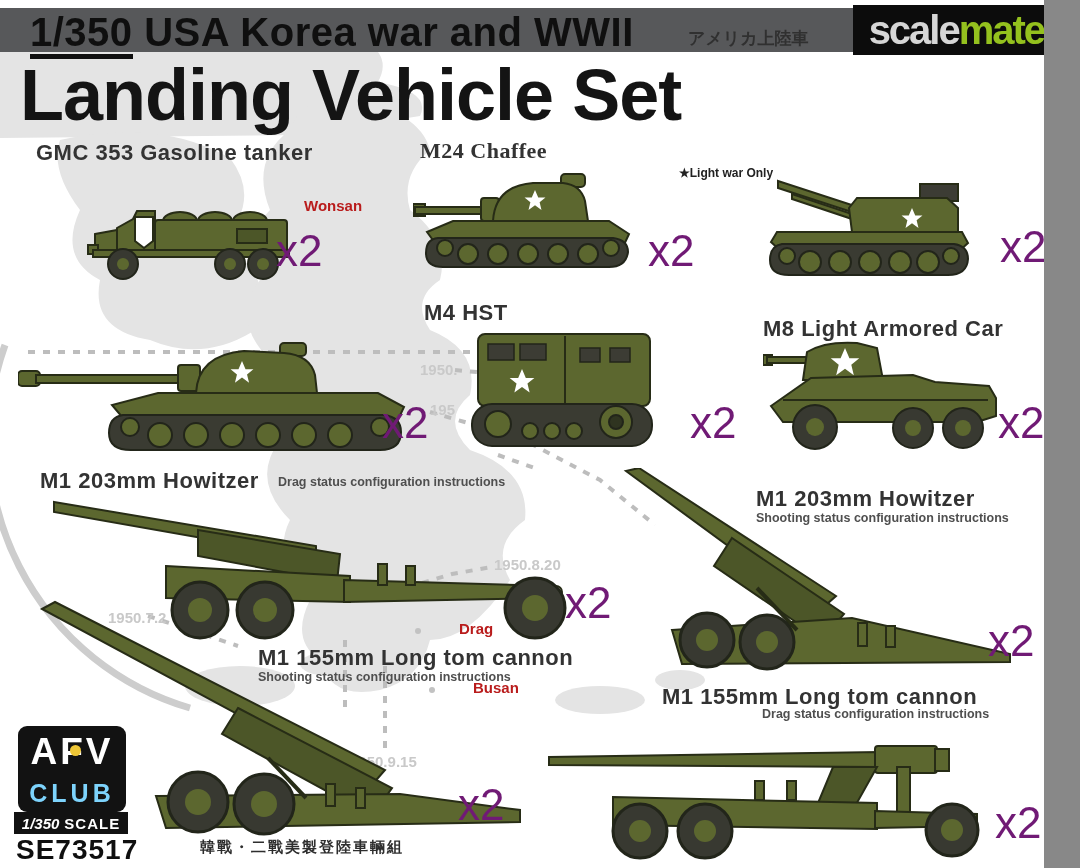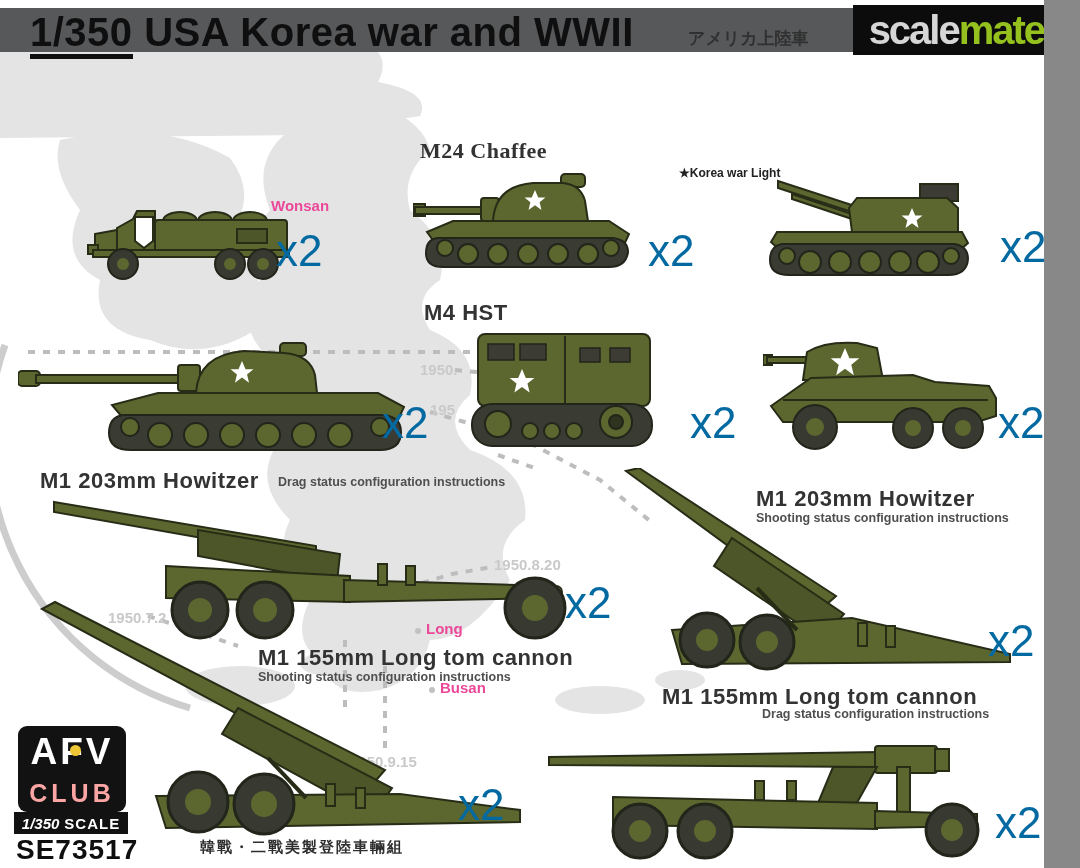--- a/index.html
+++ b/index.html
@@ -18,33 +18,33 @@
     display:flex;align-items:center;justify-content:center;}
   .wm span{font-size:40px;font-weight:900;letter-spacing:-2px;line-height:1;}
   .wm .w1{color:#d6d6d6;}
   .wm .w2{color:#94c11e;}
   .main-title{left:20px;top:54px;z-index:3;font-size:72px;font-weight:900;color:#141414;
     letter-spacing:-1px;white-space:nowrap;}
   
   .vlabel{z-index:4;font-size:22px;font-weight:bold;color:#333333;white-space:nowrap;letter-spacing:.5px;}
   .vnote{z-index:4;font-size:12px;font-weight:bold;color:#222222;white-space:nowrap;}
   .vsub{z-index:4;font-size:12.5px;font-weight:bold;color:#4f4f4f;white-space:nowrap;}
-  .qty{z-index:4;font-size:44px;font-weight:400;color:#0369a1;white-space:nowrap;}
+  .qty{z-index:4;font-size:44px;font-weight:400;color:#701a75;white-space:nowrap;}
   
   #map-svg{left:0;top:0;width:1080px;height:868px;z-index:1;}
-  .map-city{z-index:2;font-size:15px;font-weight:bold;color:#ec4899;white-space:nowrap;}
+  .map-city{z-index:2;font-size:15px;font-weight:bold;color:#b91c1c;white-space:nowrap;margin-left:33px;}
   .map-date{z-index:2;font-size:15px;font-weight:bold;color:#c9c9c9;white-space:nowrap;}
   .map-dot{z-index:2;width:6px;height:6px;border-radius:50%;background:#c2c2c2;}
   
   .vehicle{z-index:3;}
   
   .logo{left:18px;top:726px;width:108px;height:86px;background:#121212;border-radius:9px;z-index:5;
     display:flex;flex-direction:column;align-items:center;justify-content:center;}
   .logo .l1{color:#ffffff;font-size:37px;font-weight:900;letter-spacing:3px;line-height:1;}
-  .logo .l2{color:#fca5a5;font-size:25px;font-weight:900;letter-spacing:4px;line-height:1;margin-top:11px;}
+  .logo .l2{color:#7dd3fc;font-size:25px;font-weight:900;letter-spacing:4px;line-height:1;margin-top:11px;}
   .logo-dot{left:70px;top:745px;width:11px;height:11px;border-radius:50%;background:#eec636;z-index:6;}
   .scalebar{left:14px;top:812px;width:114px;height:22px;background:#121212;z-index:5;
     display:flex;align-items:center;justify-content:center;gap:5px;}
   .scalebar .s1{color:#fff;font-size:15px;font-weight:bold;font-style:italic;line-height:1;}
   .scalebar .s2{color:#fff;font-size:15px;font-weight:bold;line-height:1;letter-spacing:1px;}
   .itemno{left:16px;top:834px;z-index:5;font-size:28px;font-weight:900;color:#0f0f0f;letter-spacing:1px;}
   .footer-cjk{left:160px;top:838px;z-index:5;font-size:15px;font-weight:bold;color:#2e2e2e;letter-spacing:2px;margin-left:40px;}
 </style>
 </head>
 <body>
@@ -80,24 +80,27 @@
     </g>
   </svg>
 
   <div class="abs band"></div>
   <div class="abs header-title"><span class="pfx">1/350</span><span> USA Korea war and WWII</span></div>
   <div class="abs jp-sub">アメリカ上陸車</div>
   <div class="abs wm">
     <span class="w1">scale</span>
       <span class="w2">mates</span>
   </div>
-
+  <div class="abs main-title">Landing Vehicle Set</div>
+
+  <div class="abs vlabel" style="left:36px;top:140px;">GMC 353 Gasoline tanker</div>
   <div class="abs vlabel" style="left:420px;top:138px;font-family:Liberation Serif, serif;">M24 Chaffee</div>
-  <div class="abs vnote" style="left:679px;top:166px;">★Korea war Light</div>
+  <div class="abs vnote" style="left:679px;top:166px;">★Light war Only</div>
   <div class="abs vlabel" style="left:424px;top:300px;">M4 HST</div>
+  <div class="abs vlabel" style="left:763px;top:316px;">M8 Light Armored Car</div>
   <div class="abs vlabel" style="left:40px;top:468px;">M1 203mm Howitzer</div>
   <div class="abs vsub" style="left:278px;top:475px;">Drag status configuration instructions</div>
   <div class="abs vlabel" style="left:756px;top:486px;">M1 203mm Howitzer</div>
   <div class="abs vsub" style="left:756px;top:511px;">Shooting status configuration instructions</div>
   <div class="abs vlabel" style="left:258px;top:645px;">M1 155mm Long tom cannon</div>
   <div class="abs vsub" style="left:258px;top:670px;">Shooting status configuration instructions</div>
   <div class="abs vlabel" style="left:662px;top:684px;">M1 155mm Long tom cannon</div>
   <div class="abs vsub" style="left:762px;top:707px;">Drag status configuration instructions</div>
 
   <div class="abs qty" style="left:276px;top:226px;">x2</div>
@@ -106,21 +109,21 @@
   <div class="abs qty" style="left:382px;top:398px;">x2</div>
   <div class="abs qty" style="left:690px;top:398px;">x2</div>
   <div class="abs qty" style="left:998px;top:398px;">x2</div>
   <div class="abs qty" style="left:565px;top:578px;">x2</div>
   <div class="abs qty" style="left:988px;top:616px;">x2</div>
   <div class="abs qty" style="left:458px;top:780px;">x2</div>
   <div class="abs qty" style="left:995px;top:798px;">x2</div>
 
   <div class="abs map-city" style="left:271px;top:197px;">Wonsan</div>
   <div class="abs map-dot" style="left:415px;top:628px;"></div>
-  <div class="abs map-city" style="left:426px;top:620px;">Long</div>
+  <div class="abs map-city" style="left:426px;top:620px;">Drag</div>
   <div class="abs map-dot" style="left:429px;top:687px;"></div>
   <div class="abs map-city" style="left:440px;top:679px;">Busan</div>
   <div class="abs map-date" style="left:494px;top:556px;">1950.8.20</div>
   <div class="abs map-date" style="left:108px;top:609px;">1950.7.2</div>
   <div class="abs map-date" style="left:350px;top:753px;">1950.9.15</div>
   <div class="abs map-date" style="left:420px;top:361px;">1950.</div>
   <div class="abs map-date" style="left:430px;top:401px;">195</div>
 
   <svg class="abs vehicle" style="left:85px;top:190px;" width="220" height="95" viewBox="0 0 220 95">
     <g stroke="#272c16" stroke-width="2">

